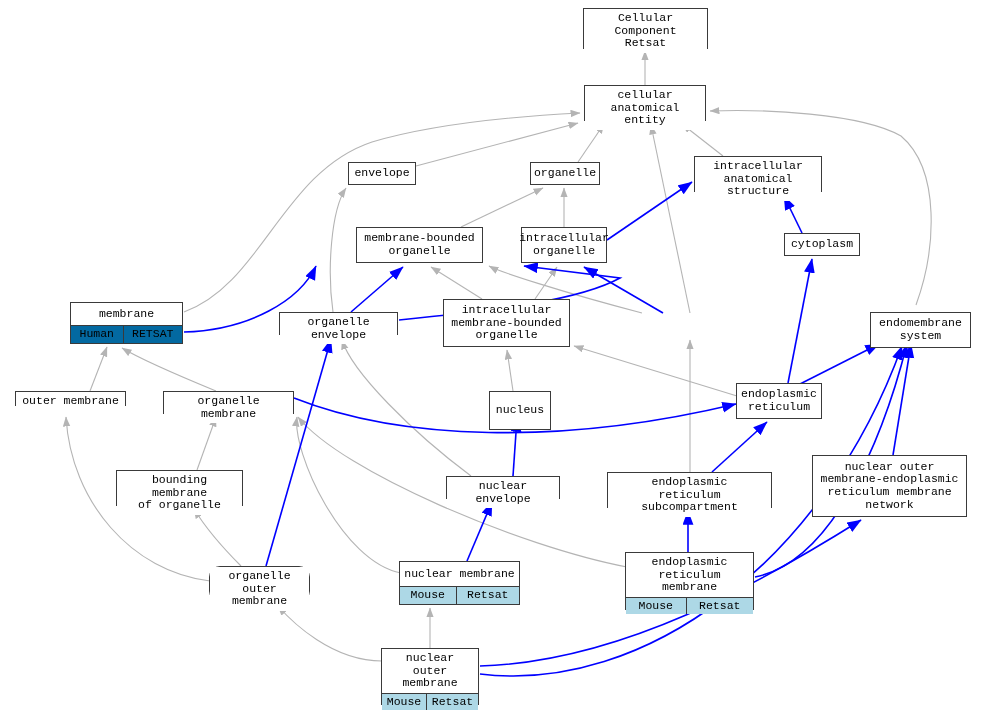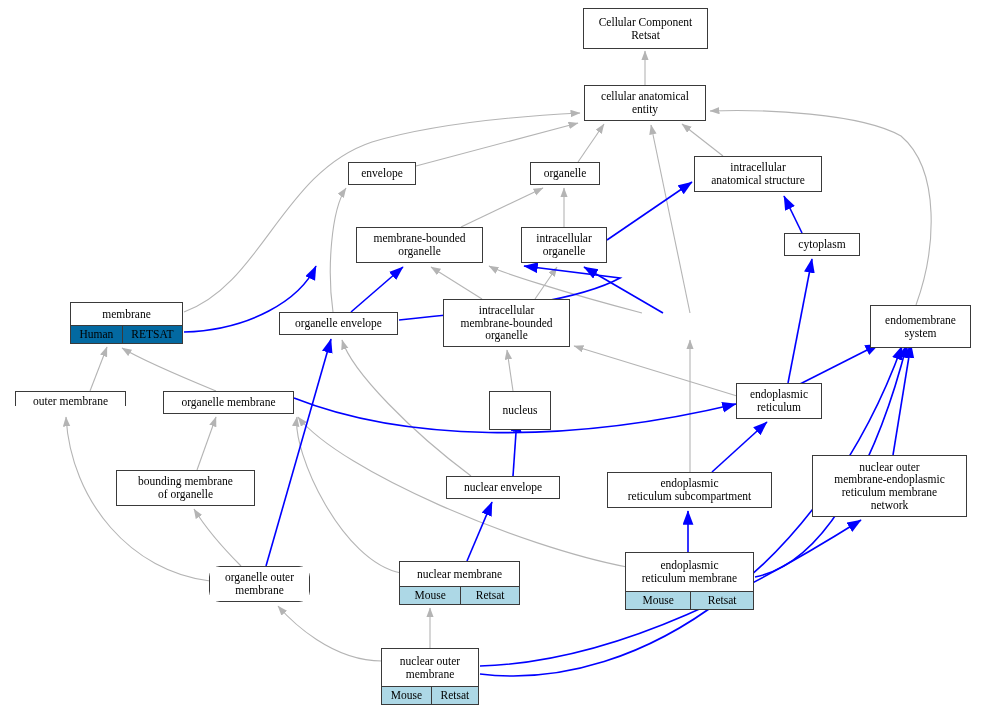--- a/index.html
+++ b/index.html
@@ -5,21 +5,21 @@
   html, body {
     margin: 0;
     padding: 0;
     background: #ffffff;
   }
   #canvas {
     position: relative;
     width: 987px;
     height: 717px;
     background: #ffffff;
-    font-family: Liberation Serif, serif;
+    font-family: Liberation Mono, monospace;
     overflow: hidden;
   }
   #edges {
     position: absolute;
     left: 0; top: 0;
     width: 987px;
     height: 717px;
   }
   .node {
     position: absolute;
@@ -179,21 +179,21 @@
     <div class="node-title">organelle envelope</div>
   </div>
 
   <div class="node" style="left:443px; top:299px; width:127px; height:48px;">
     <div class="node-title">intracellular
 membrane-bounded
 organelle</div>
   </div>
 
 
-  <div class="node" style="left:870px; top:305px; width:101px; height:43px;">
+  <div class="node" style="left:870px; top:312px; width:101px; height:36px;">
     <div class="node-title">endomembrane
 system</div>
   </div>
 
   <div class="node" style="left:15px; top:391px; width:111px; height:15px;">
     <div class="node-title">outer membrane</div>
   </div>
 
   <div class="node" style="left:163px; top:391px; width:131px; height:23px;">
     <div class="node-title">organelle membrane</div>
@@ -201,21 +201,21 @@
 
   <div class="node" style="left:489px; top:391px; width:62px; height:39px;">
     <div class="node-title">nucleus</div>
   </div>
 
   <div class="node" style="left:736px; top:383px; width:86px; height:36px;">
     <div class="node-title">endoplasmic
 reticulum</div>
   </div>
 
-  <div class="node" style="left:116px; top:470px; width:139px; height:36px;">
+  <div class="node" style="left:116px; top:470px; width:127px; height:36px;">
     <div class="node-title">bounding membrane
 of organelle</div>
   </div>
 
   <div class="node" style="left:446px; top:476px; width:114px; height:23px;">
     <div class="node-title">nuclear envelope</div>
   </div>
 
   <div class="node" style="left:607px; top:472px; width:165px; height:36px;">
     <div class="node-title">endoplasmic

